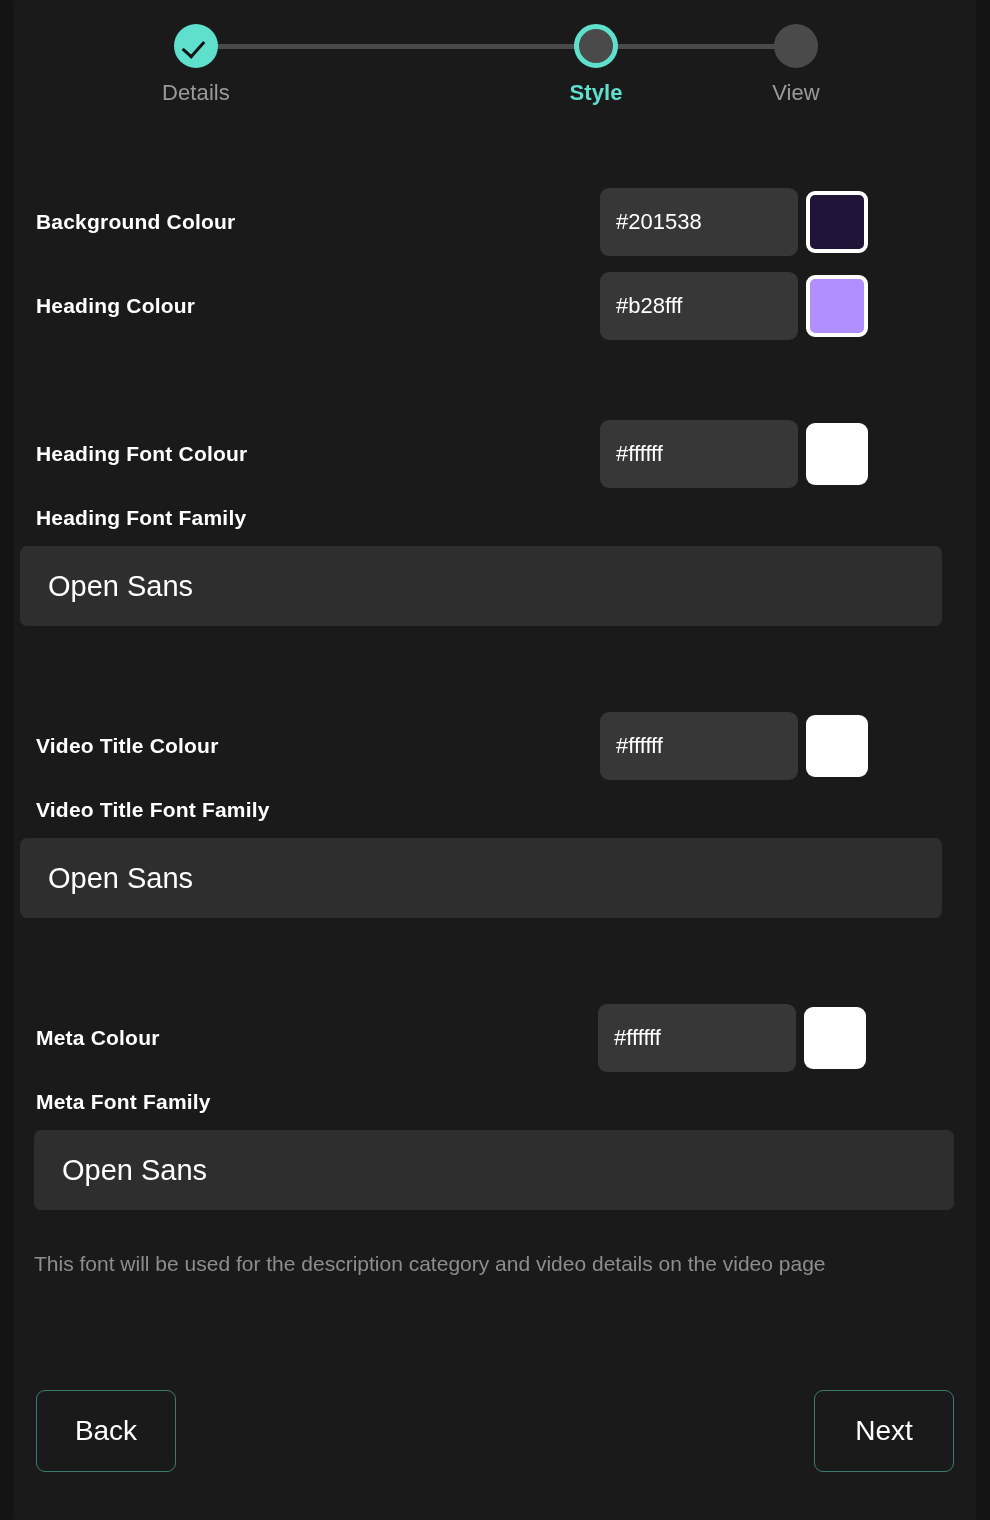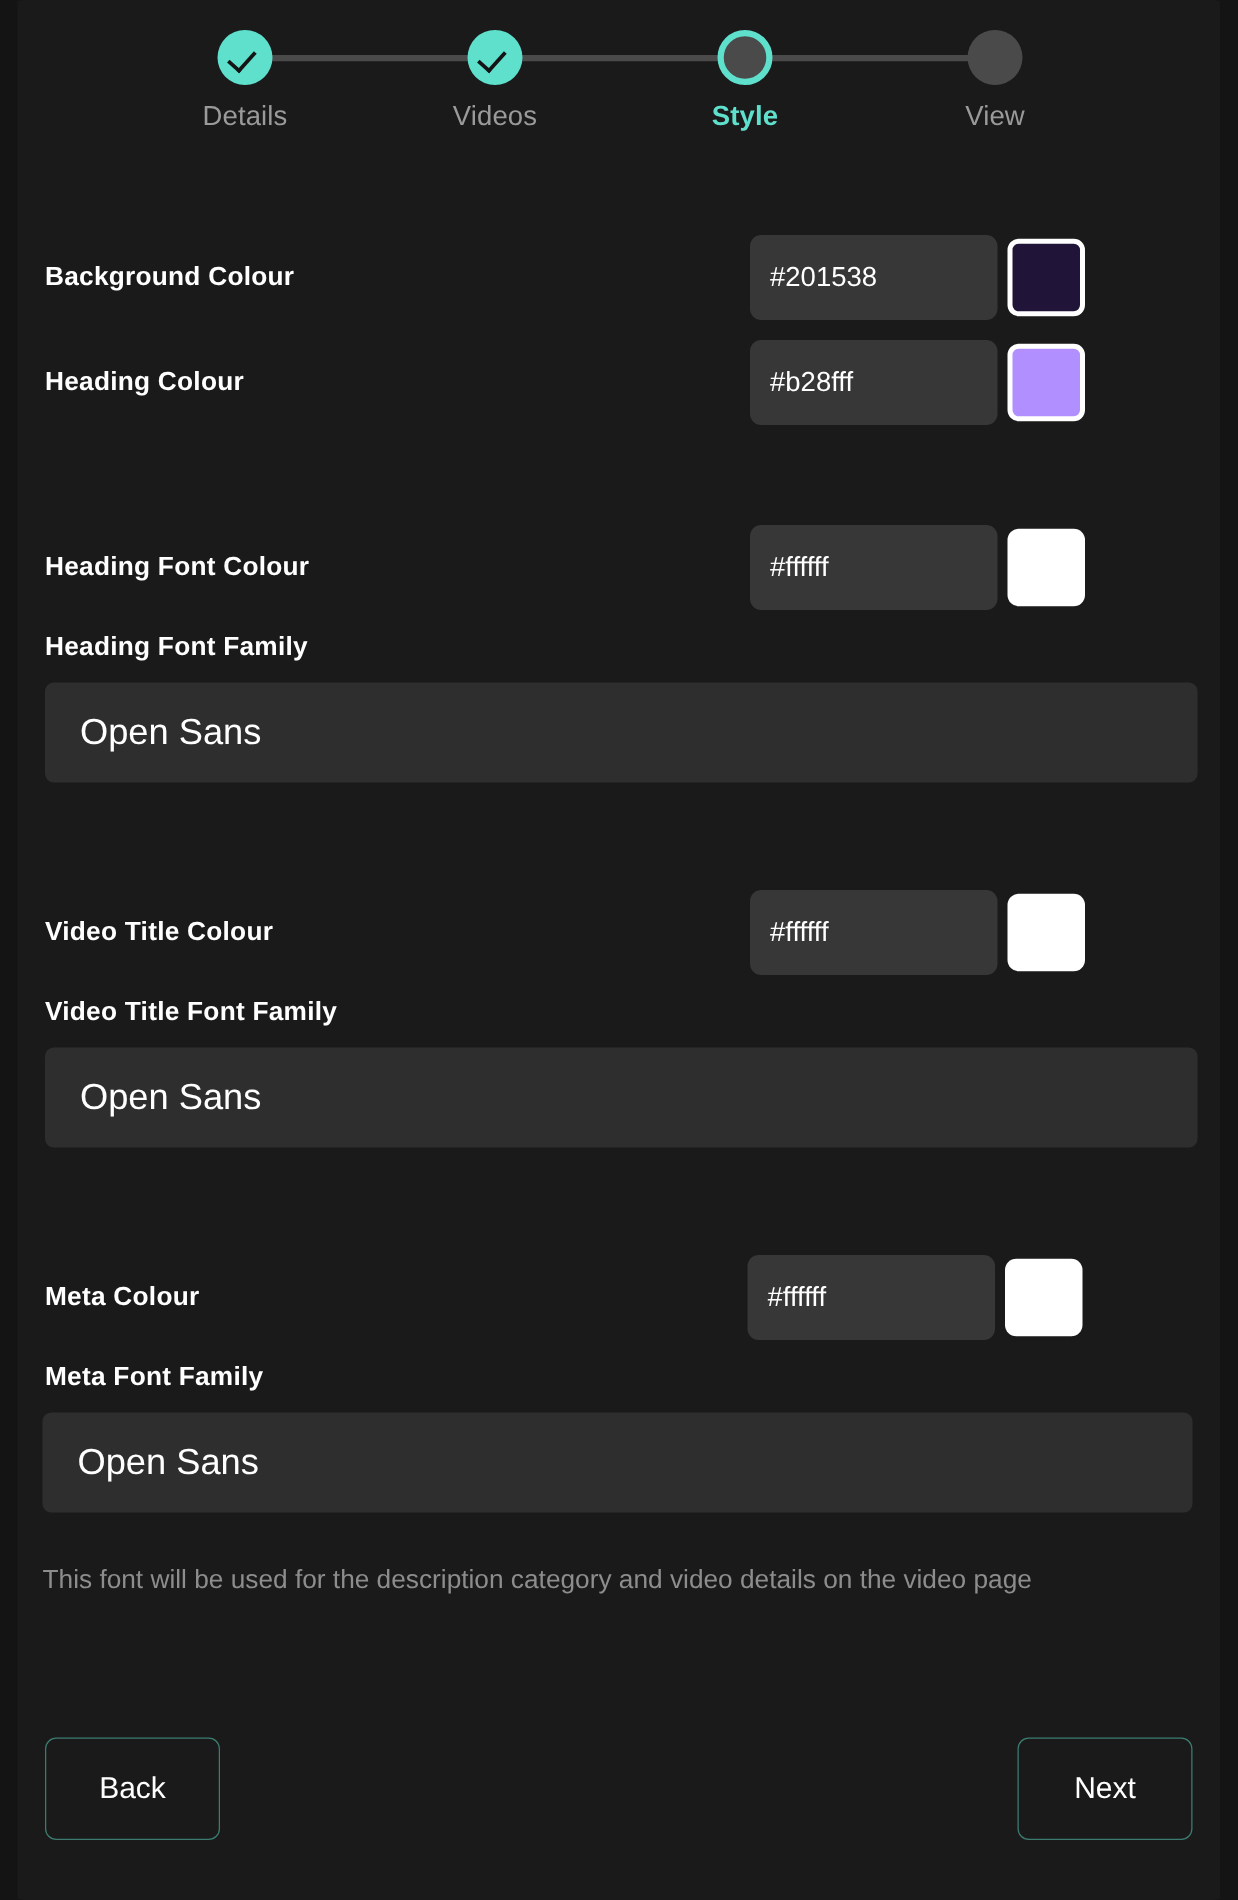--- a/index.html
+++ b/index.html
@@ -154,21 +154,21 @@
   .field-label {
     margin: 0 36px;
     font-size: 21px;
     font-weight: bold;
     color: #ffffff;
     letter-spacing: .2px;
   }
 
   .text-field {
     display: block;
-    margin: 16px 36px 0;
+    margin: 16px 20px 0;
     width: 922px;
     height: 80px;
     background: #2e2e2e;
     border: none;
     border-radius: 7px;
     color: #ffffff;
     font-family: "Liberation Sans", sans-serif;
     font-size: 29px;
     padding: 0 28px;
     outline: none;
@@ -194,45 +194,41 @@
     align-items: flex-start;
   }
   .btn {
     min-width: 140px;
     height: 82px;
     background: transparent;
     border: 1.6px solid #3c7c70;
     border-radius: 9px;
     color: #ffffff;
     font-family: "Liberation Sans", sans-serif;
-    font-size: 24px;
+    font-size: 28px;
     cursor: pointer;
     padding: 0 28px;
   }
 </style>
 </head>
 <body>
 
 <div id="page">
 
   <div class="edge-strip left"></div>
   <div class="edge-strip right"></div>
 
   <div class="stepper">
     <div class="step-track"></div>
 
     <div class="step done" style="left:196px;">
       <span class="dot"></span>
       <span class="label">Details</span>
     </div>
 
-    <div class="step done" style="left:396px;">
-      <span class="dot"></span>
-      <span class="label">Videos</span>
-    </div>
 
     <div class="step active" style="left:596px;">
       <span class="dot"></span>
       <span class="label">Style</span>
     </div>
 
     <div class="step todo" style="left:796px;">
       <span class="dot"></span>
       <span class="label">View</span>
     </div>

